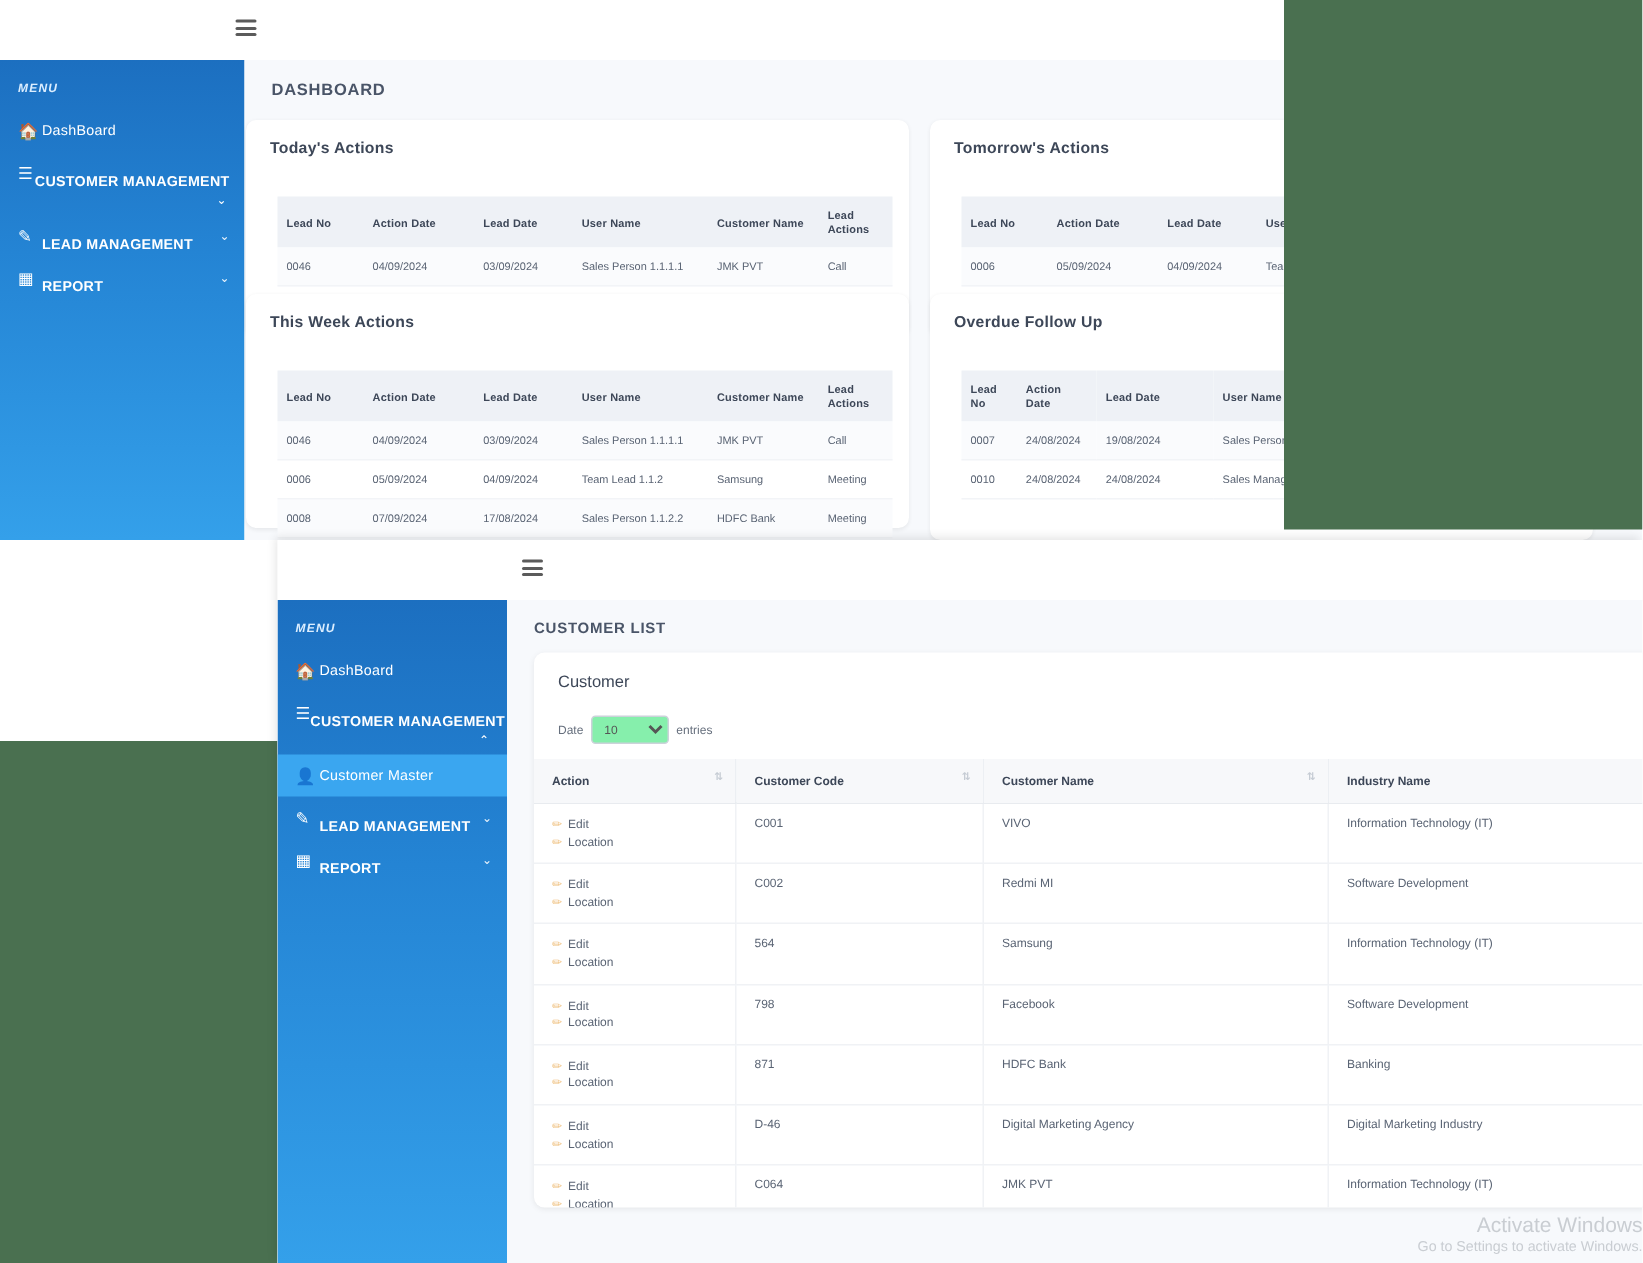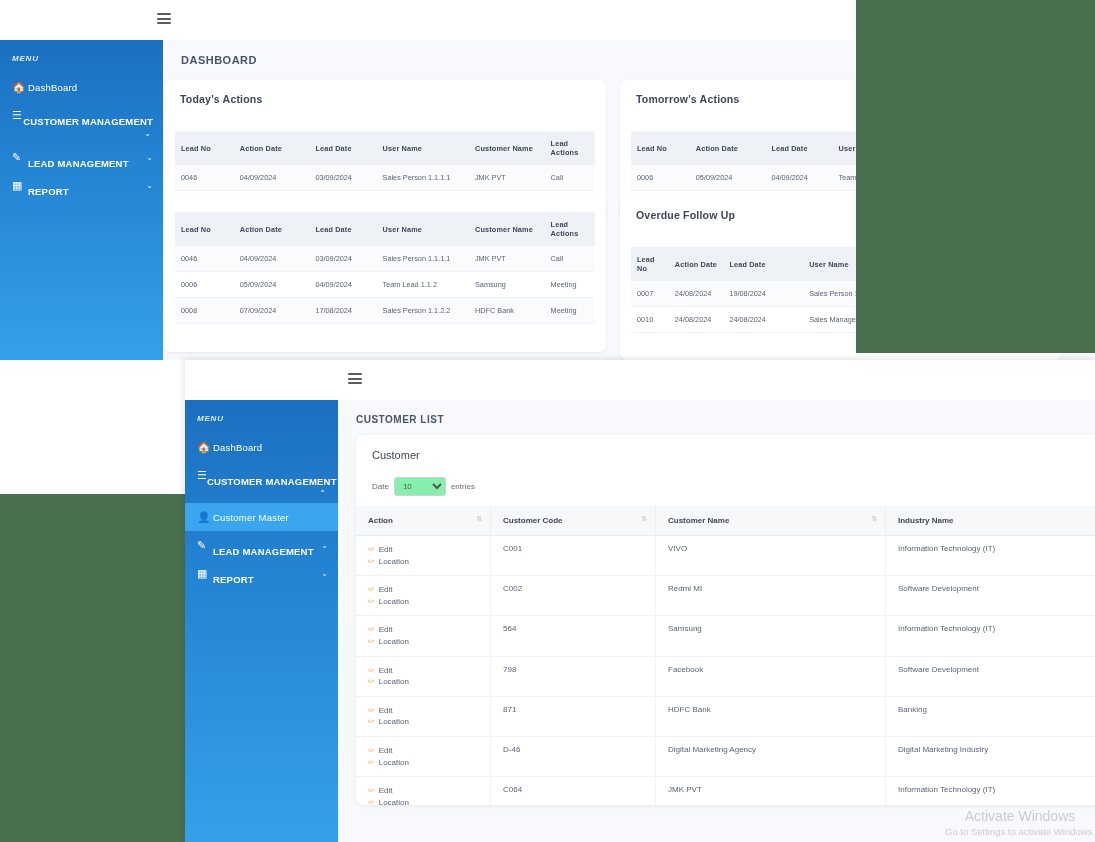--- a/index.html
+++ b/index.html
@@ -39,21 +39,21 @@
   .content{position:absolute;background:#f7f9fc;}
   .page-title{font-size:11px;font-weight:700;color:#4a5568;letter-spacing:.5px;padding:14px 0 10px 18px;}
 
   .card{background:#fff;border-radius:7px;box-shadow:0 1px 3px rgba(0,0,0,.07);padding:0;}
   .card-title{font-size:10.5px;font-weight:700;color:#3d4758;padding:13px 0 10px 16px;letter-spacing:.2px;}
   table.dt{width:100%;border-collapse:collapse;font-size:7.5px;}
   table.dt thead th{background:#eef1f6;color:#3d4758;font-weight:700;text-align:left;padding:8px 6px;font-size:7.3px;letter-spacing:.15px;}
   table.dt tbody td{padding:8px 6px;color:#5a6474;border-bottom:1px solid #f2f4f7;font-size:7.3px;}
   table.dt tbody tr:nth-child(odd) td{background:#fafbfd;}
   table.dt tbody tr:nth-child(even) td{background:#ffffff;}
-  .tbl-wrap{padding:16px 11px 11px 11px;}
+  .tbl-wrap{padding:16px 11px 11px 11px;margin-left:10px;}
 
   
   #win-customer{left:185px;top:360px;width:910px;height:482px;background:#ffffff;z-index:6;box-shadow:-2px -2px 6px rgba(0,0,0,.10);}
 
   .cl-title{font-size:10px;font-weight:700;color:#4a5568;letter-spacing:.5px;padding:14px 0 10px 18px;}
   .cl-card{background:#fff;border-radius:7px;box-shadow:0 1px 4px rgba(0,0,0,.08);margin:0 0 0 18px;}
   .cl-card-title{font-size:11px;color:#3d4758;padding:14px 0 10px 16px;font-weight:400;}
   .showbar{display:flex;align-items:center;gap:5px;font-size:8px;color:#666f7d;padding:6px 0 10px 16px;}
   .showbar select{font-family:inherit;font-size:8px;padding:3px 12px 3px 4px;border:1px solid #ccd2da;border-radius:3px;color:#555;background:#86efac;}
 
@@ -64,21 +64,21 @@
     border-right:1px solid #eceff3;position:relative;white-space:nowrap;
   }
   table.cust thead th .sort{position:absolute;right:8px;top:9px;color:#c6ccd4;font-size:7px;line-height:1;}
   table.cust tbody td{
     padding:8px 12px;color:#5a6474;font-size:8px;vertical-align:top;
     border-bottom:1px solid #f0f2f5;border-right:1px solid #f0f2f5;
   }
   .act{display:flex;align-items:center;gap:4px;line-height:1.45;color:#5a6474;cursor:pointer;}
   .act .pen{color:#efc180;font-size:8px;}
 
-  .watermark{position:absolute;right:0;bottom:4px;text-align:center;color:#c9cdd2;z-index:20;}
+  .watermark{position:absolute;right:0;bottom:4px;text-align:right;color:#c9cdd2;z-index:20;}
   .watermark .w1{font-size:14px;line-height:17px;}
   .watermark .w2{font-size:9.5px;line-height:13px;}
 </style>
 </head>
 <body>
 
 <div class="win" id="win-dashboard">
 
   <div class="topbar">
     <div class="hamburger" style="left:157px;">
@@ -170,20 +170,21 @@
               <td>Team Lead 1.1.2</td>
               <td>Samsung</td>
               <td>Meeting</td>
             </tr>
           </tbody>
         </table>
       </div>
     </div>
 
     <div class="card" style="position:absolute;left:1px;top:156px;width:442px;height:156px;">
+      <div class="card-title">This Week Actions</div>
       <div class="tbl-wrap">
         <table class="dt">
           <thead>
               <tr>
             <th style="width:14%">Lead No</th>
             <th style="width:18%">Action Date</th>
             <th style="width:16%">Lead Date</th>
             <th style="width:22%">User Name</th>
             <th style="width:18%">Customer Name</th>
             <th style="width:16%">Lead Actions</th>

